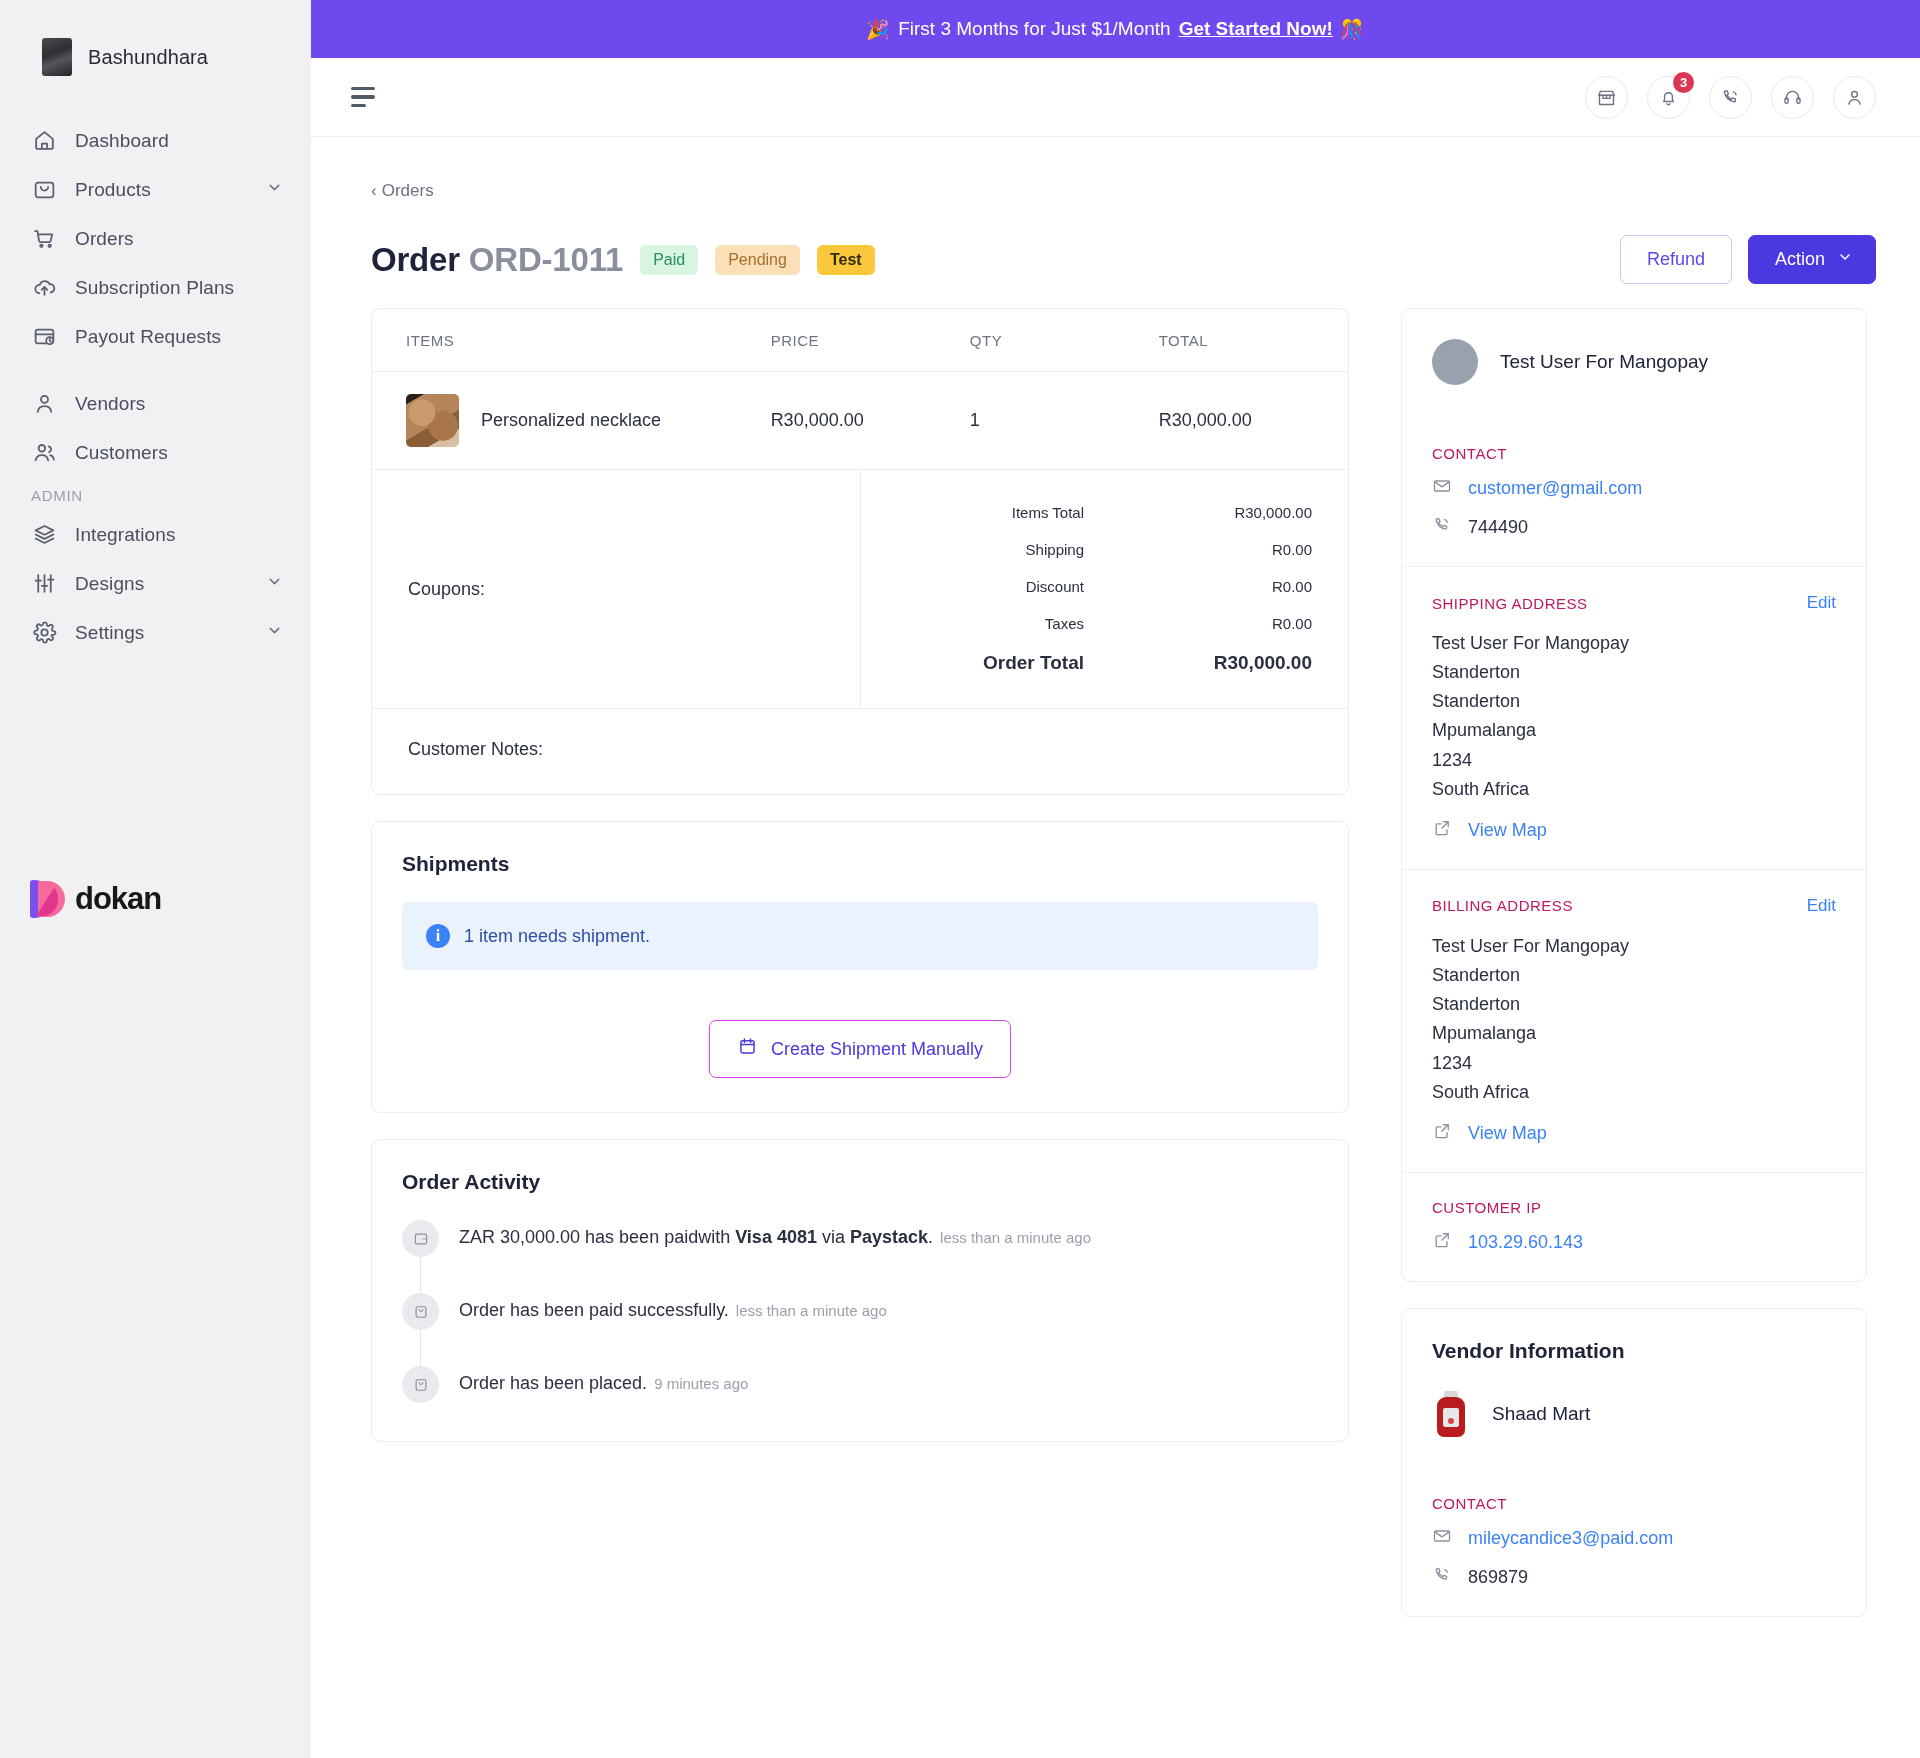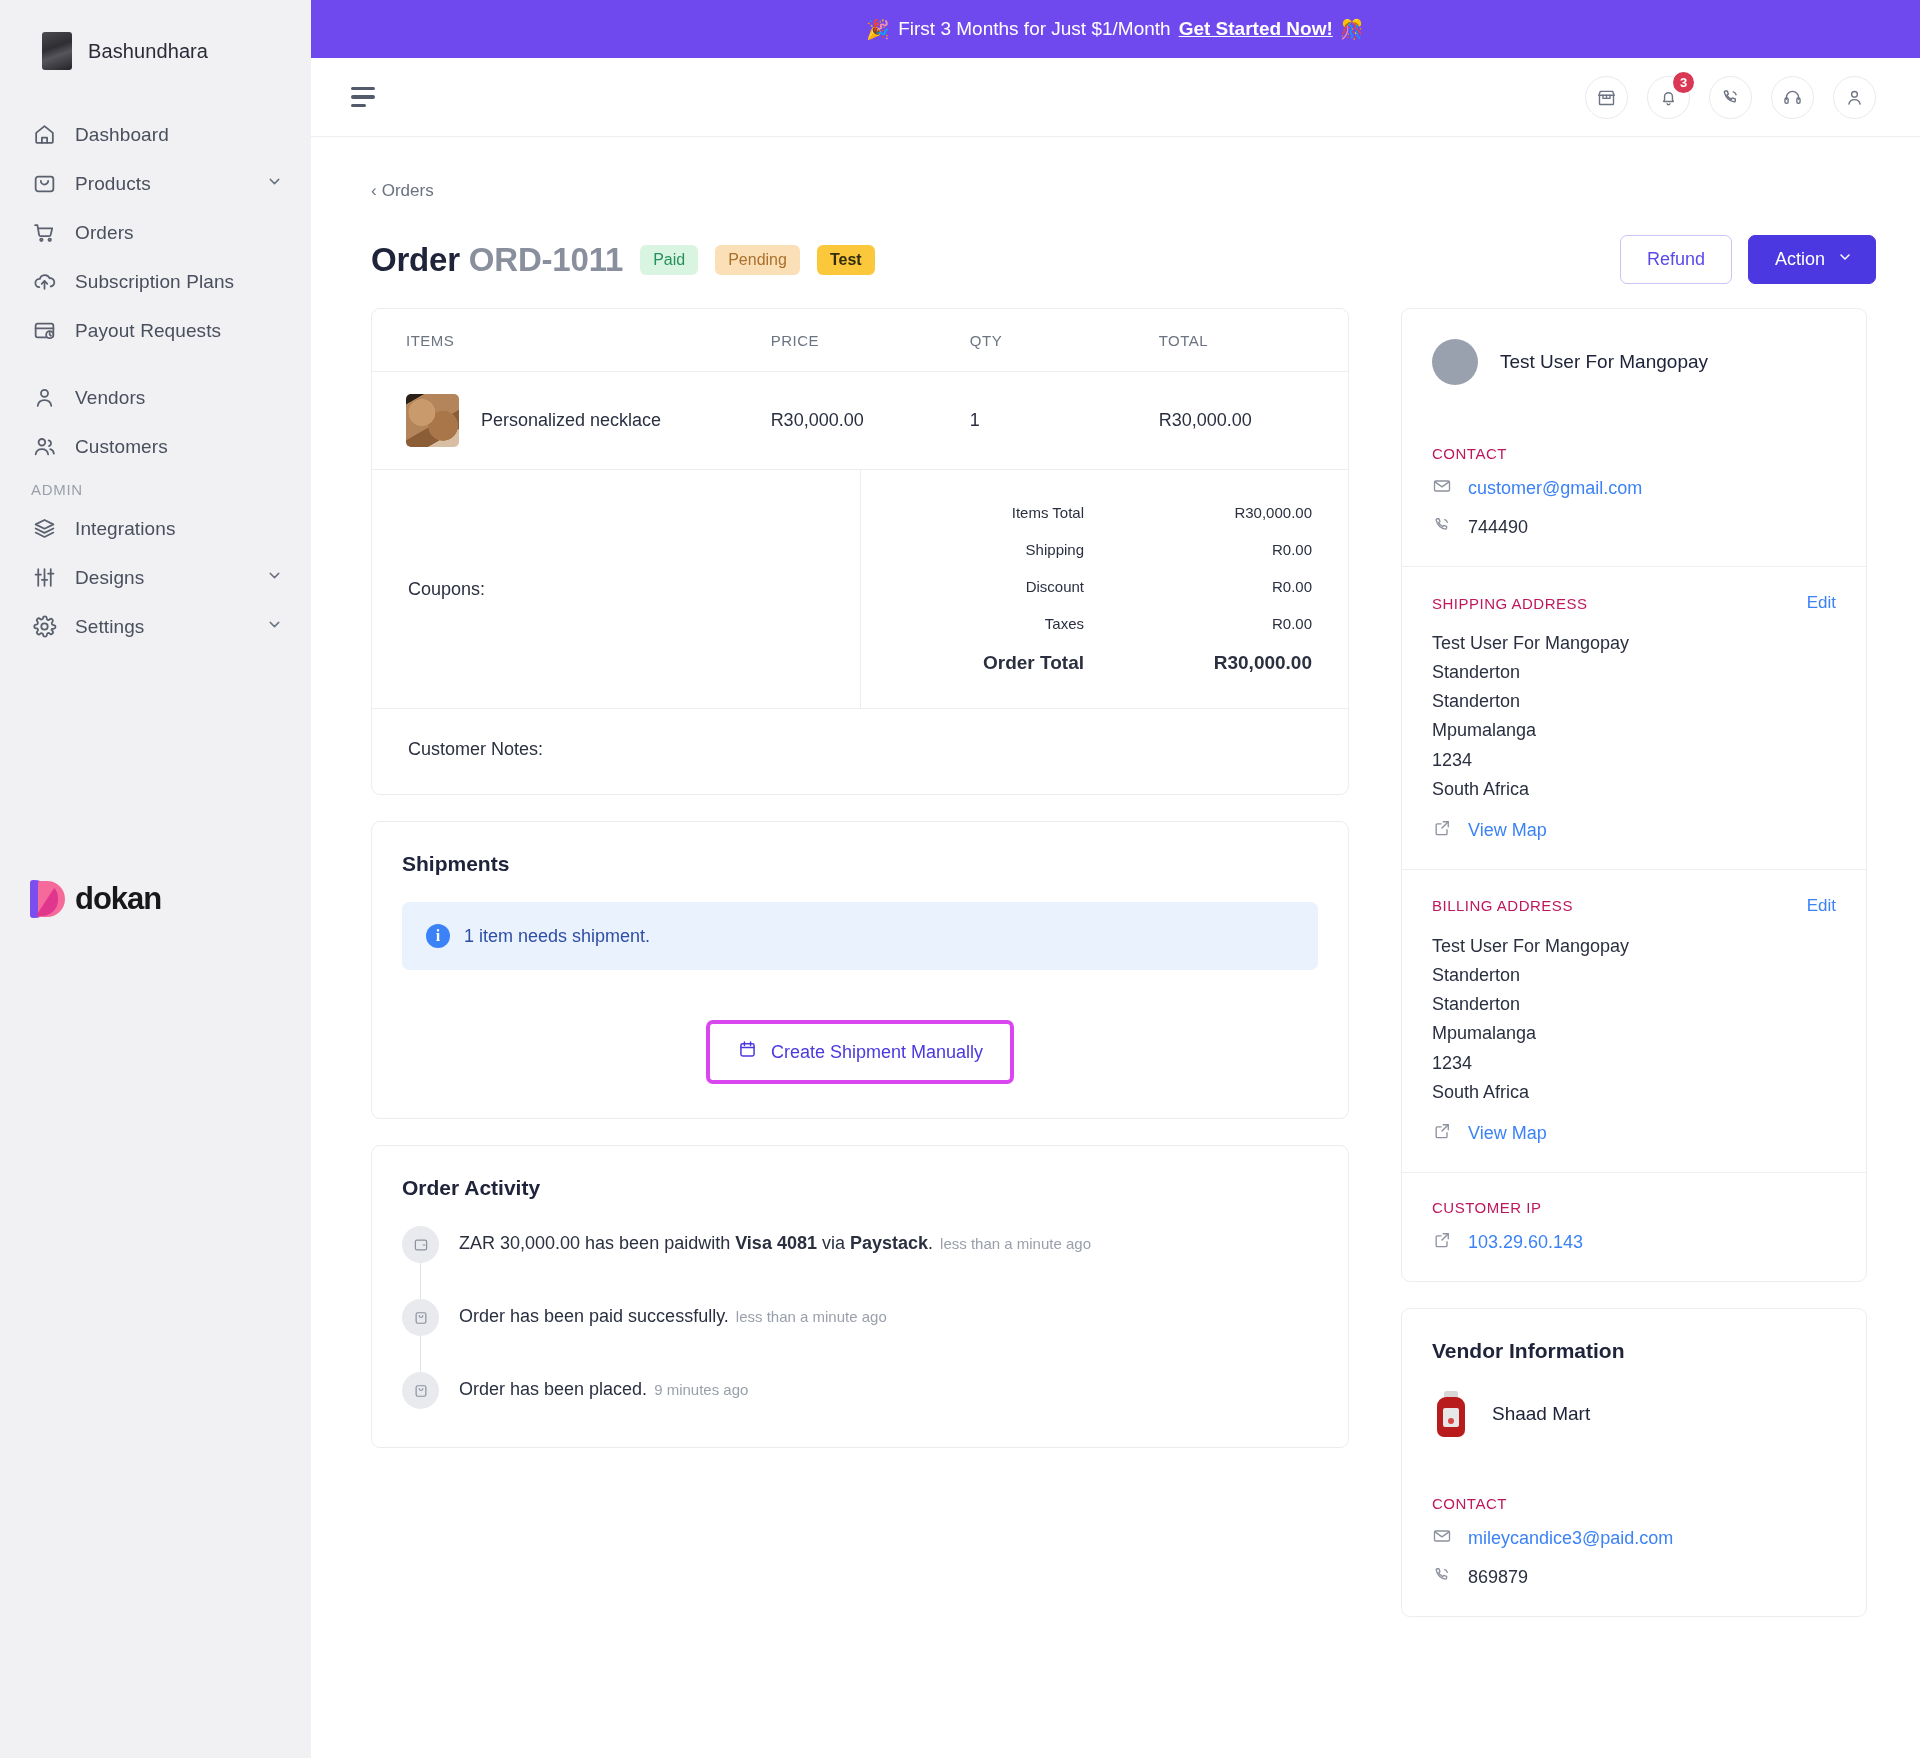--- a/index.html
+++ b/index.html
@@ -10,21 +10,21 @@
     overflow: hidden;
     -webkit-font-smoothing: antialiased;
   }
   .app { display: flex; width: 1920px; height: 1758px; }
 
   
   .sidebar {
     width: 311px; min-width: 311px; height: 1758px;
     background: #f1f1f3;
     position: relative;
-    padding-top: 18px;
+    padding-top: 24px;
   }
   .brand { display: flex; align-items: center; gap: 16px; padding: 14px 0 14px 42px; }
   .brand-logo {
     width: 30px; height: 38px; border-radius: 3px;
     background: linear-gradient(160deg,#4b4b4f 0%, #2e2e33 40%, #55555c 60%, #232327 100%);
   }
   .brand-name { font-size: 20px; color: #2b2b38; letter-spacing: .1px; }
 
   .nav { margin-top: 26px; }
   .nav-item {
@@ -172,21 +172,21 @@
     margin-top: 26px; background: #eaf2fe; border-radius: 7px;
     display: flex; align-items: center; gap: 14px; padding: 22px 24px;
     font-size: 18px; color: #2f4ea6;
   }
   .info-ic { width: 24px; height: 24px; border-radius: 50%; background: #3b82f6; color: #fff;
              font-size: 16px; font-weight: bold; display: flex; align-items: center; justify-content: center;
              font-family: "Liberation Serif", serif; }
 
   .ship-btn-wrap { display: flex; justify-content: center; margin-top: 50px; }
   .ship-btn {
-    border: 4px solid #d946ef; border-radius: 7px; background: #fff;
+    border: 1px solid #d946ef; border-radius: 7px; background: #fff;
     color: #4b38e0; font-size: 18px; padding: 15px 27px; cursor: pointer;
     display: inline-flex; align-items: center; gap: 13px;
   }
   .ship-btn svg { width: 21px; height: 21px; stroke: #4b38e0; stroke-width: 1.7; fill: none;
                   stroke-linecap: round; stroke-linejoin: round; }
 
   .timeline { margin-top: 26px; position: relative; }
   .tl-item { display: flex; gap: 20px; position: relative; padding-bottom: 36px; }
   .tl-item:last-child { padding-bottom: 4px; }
   .tl-dot {

